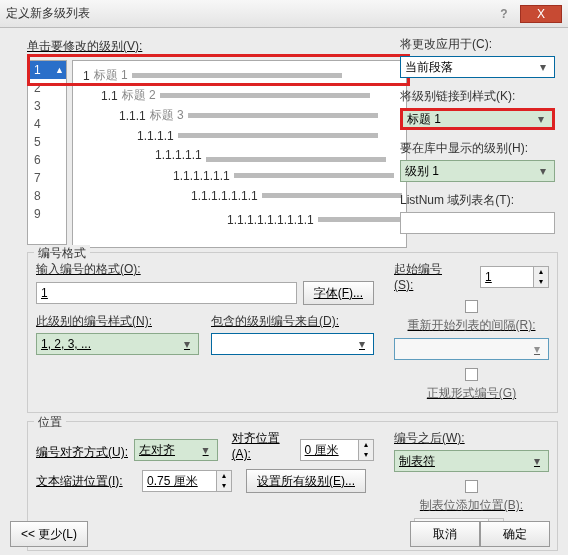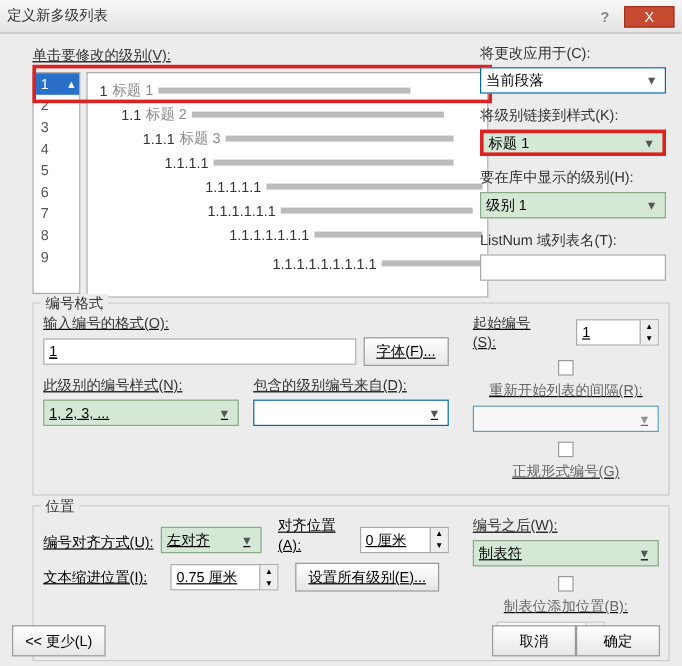--- a/index.html
+++ b/index.html
@@ -99,21 +99,21 @@
         </div>
         <div class="pv-line" style="left: 46px; top: 48px; justify-content: space-between;">
           <span class="num">1.1.1</span>
           <span class="txt">标题 3</span>
           <div class="bar" style="width: 190px;"></div>
         </div>
         <div class="pv-line" style="left: 64px; top: 68px;">
           <span class="num">1.1.1.1</span>
           <div class="bar" style="width: 200px;"></div>
         </div>
-        <div class="pv-line" style="left: 98px; top: 88px;">
+        <div class="pv-line" style="left: 82px; top: 88px; align-items: flex-end;">
           <span class="num">1.1.1.1.1</span>
           <div class="bar" style="width: 180px;"></div>
         </div>
         <div class="pv-line" style="left: 100px; top: 108px;">
           <span class="num">1.1.1.1.1.1</span>
           <div class="bar" style="width: 160px;"></div>
         </div>
         <div class="pv-line" style="left: 118px; top: 128px;">
           <span class="num">1.1.1.1.1.1.1</span>
           <div class="bar" style="width: 140px;"></div>

